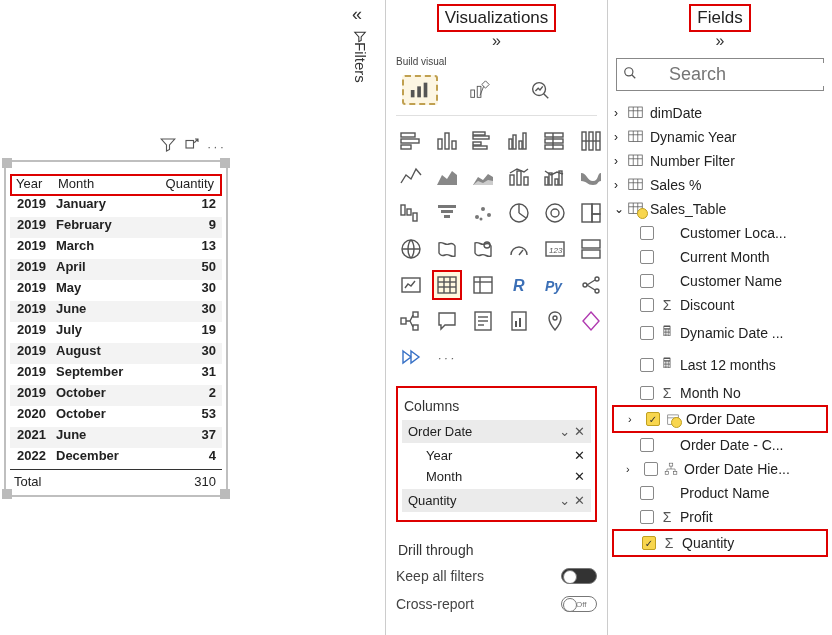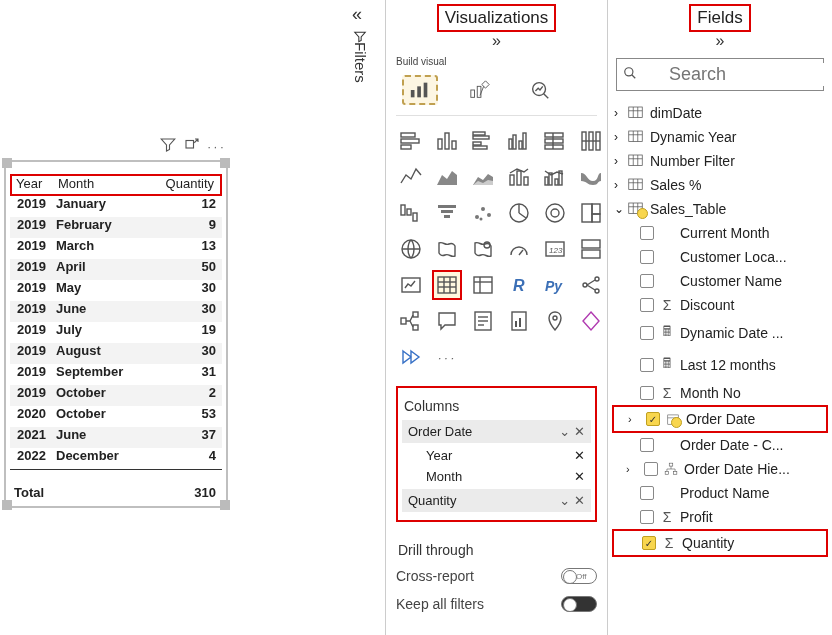--- a/index.html
+++ b/index.html
@@ -14,21 +14,21 @@
   .tv-corner.br { bottom: -4px; right: -4px; }
   .tv-toolbar { position: absolute; top: -26px; right: 0; display: flex; gap: 6px; align-items: center; color: #666; }
   .tv-toolbar svg { width: 18px; height: 18px; }
   .tv-header { display: flex; border-bottom: 1px solid #999; padding-bottom: 3px; margin-top: 4px; border: 2px solid #d00; }
   .col-year { width: 42px; text-align: right; padding-right: 6px; }
   .col-month { width: 100px; padding-left: 4px; }
   .col-qty { flex: 1; text-align: right; padding-right: 6px; }
   .tv-body { }
   .tv-row { display: flex; height: 21px; align-items: flex-start; font-weight: bold; }
   .tv-row.alt { background: #f3f3f3; }
-  .tv-footer { display: flex; border-top: 1px solid #333; padding-top: 15px; font-weight: 700; }
+  .tv-footer { display: flex; border-top: 1px solid #333; padding-top: 4px; font-weight: 400; }
 
   
   .filters-tab { position: absolute; left: 346px; top: 0; width: 40px; height: 100%; border-right: 1px solid #ccc; }
   .filters-collapse { position: absolute; top: 4px; left: 6px; font-size: 18px; color: #333; }
   .filters-label { position: absolute; top: 42px; left: 6px; writing-mode: vertical-rl; font-size: 15px; color: #333; }
   .filters-icon { position: absolute; top: 30px; left: 6px; }
 
   
   .viz-pane { position: absolute; left: 386px; top: 0; width: 222px; height: 100%; border-right: 1px solid #ccc; padding: 4px 10px; }
   .pane-title { font-size: 17px; display: inline-block; padding: 2px 6px; }
@@ -488,27 +488,27 @@
       <span>Quantity</span>
       <span class="controls">
           <span>⌄</span>
           <span>✕</span>
         </span>
     </div>
   </div>
 
   <div class="drill-section">
     <div class="well-label">Drill through</div>
+    <div class="drill-row" style="overflow:hidden">
+      <span>Keep all filters</span>
+      <span class="toggle" style="background:#333"></span>
+    </div>
     <div class="drill-row">
       <span>Cross-report</span>
       <span class="toggle">Off</span>
-    </div>
-    <div class="drill-row" style="overflow:hidden">
-      <span>Keep all filters</span>
-      <span class="toggle" style="background:#333"></span>
     </div>
   </div>
 </div>
 
 <div class="fields-pane">
   <div class="pane-header">
     <span class="pane-title highlight">Fields</span>
     <span class="pane-expand">»</span>
   </div>
   <div class="search-box">
@@ -578,26 +578,26 @@
             <line x1="7" y1="2" x2="7" y2="16" stroke="#555"></line>
             <line x1="13" y1="2" x2="13" y2="16" stroke="#555"></line>
           </svg>
         </span>
         <span>Sales_Table</span>
       </div>
 
     <div class="field-node">
         <span class="chk"></span>
         <span class="field-sym"></span>
+        <span>Customer Loca...</span>
+      </div>
+    <div class="field-node">
+        <span class="chk"></span>
+        <span class="field-sym"></span>
         <span>Current Month</span>
-      </div>
-    <div class="field-node">
-        <span class="chk"></span>
-        <span class="field-sym"></span>
-        <span>Customer Loca...</span>
       </div>
     <div class="field-node">
         <span class="chk"></span>
         <span class="field-sym"></span>
         <span>Customer Name</span>
       </div>
     <div class="field-node">
         <span class="chk"></span>
         <span class="field-sym">Σ</span>
         <span>Discount</span>

